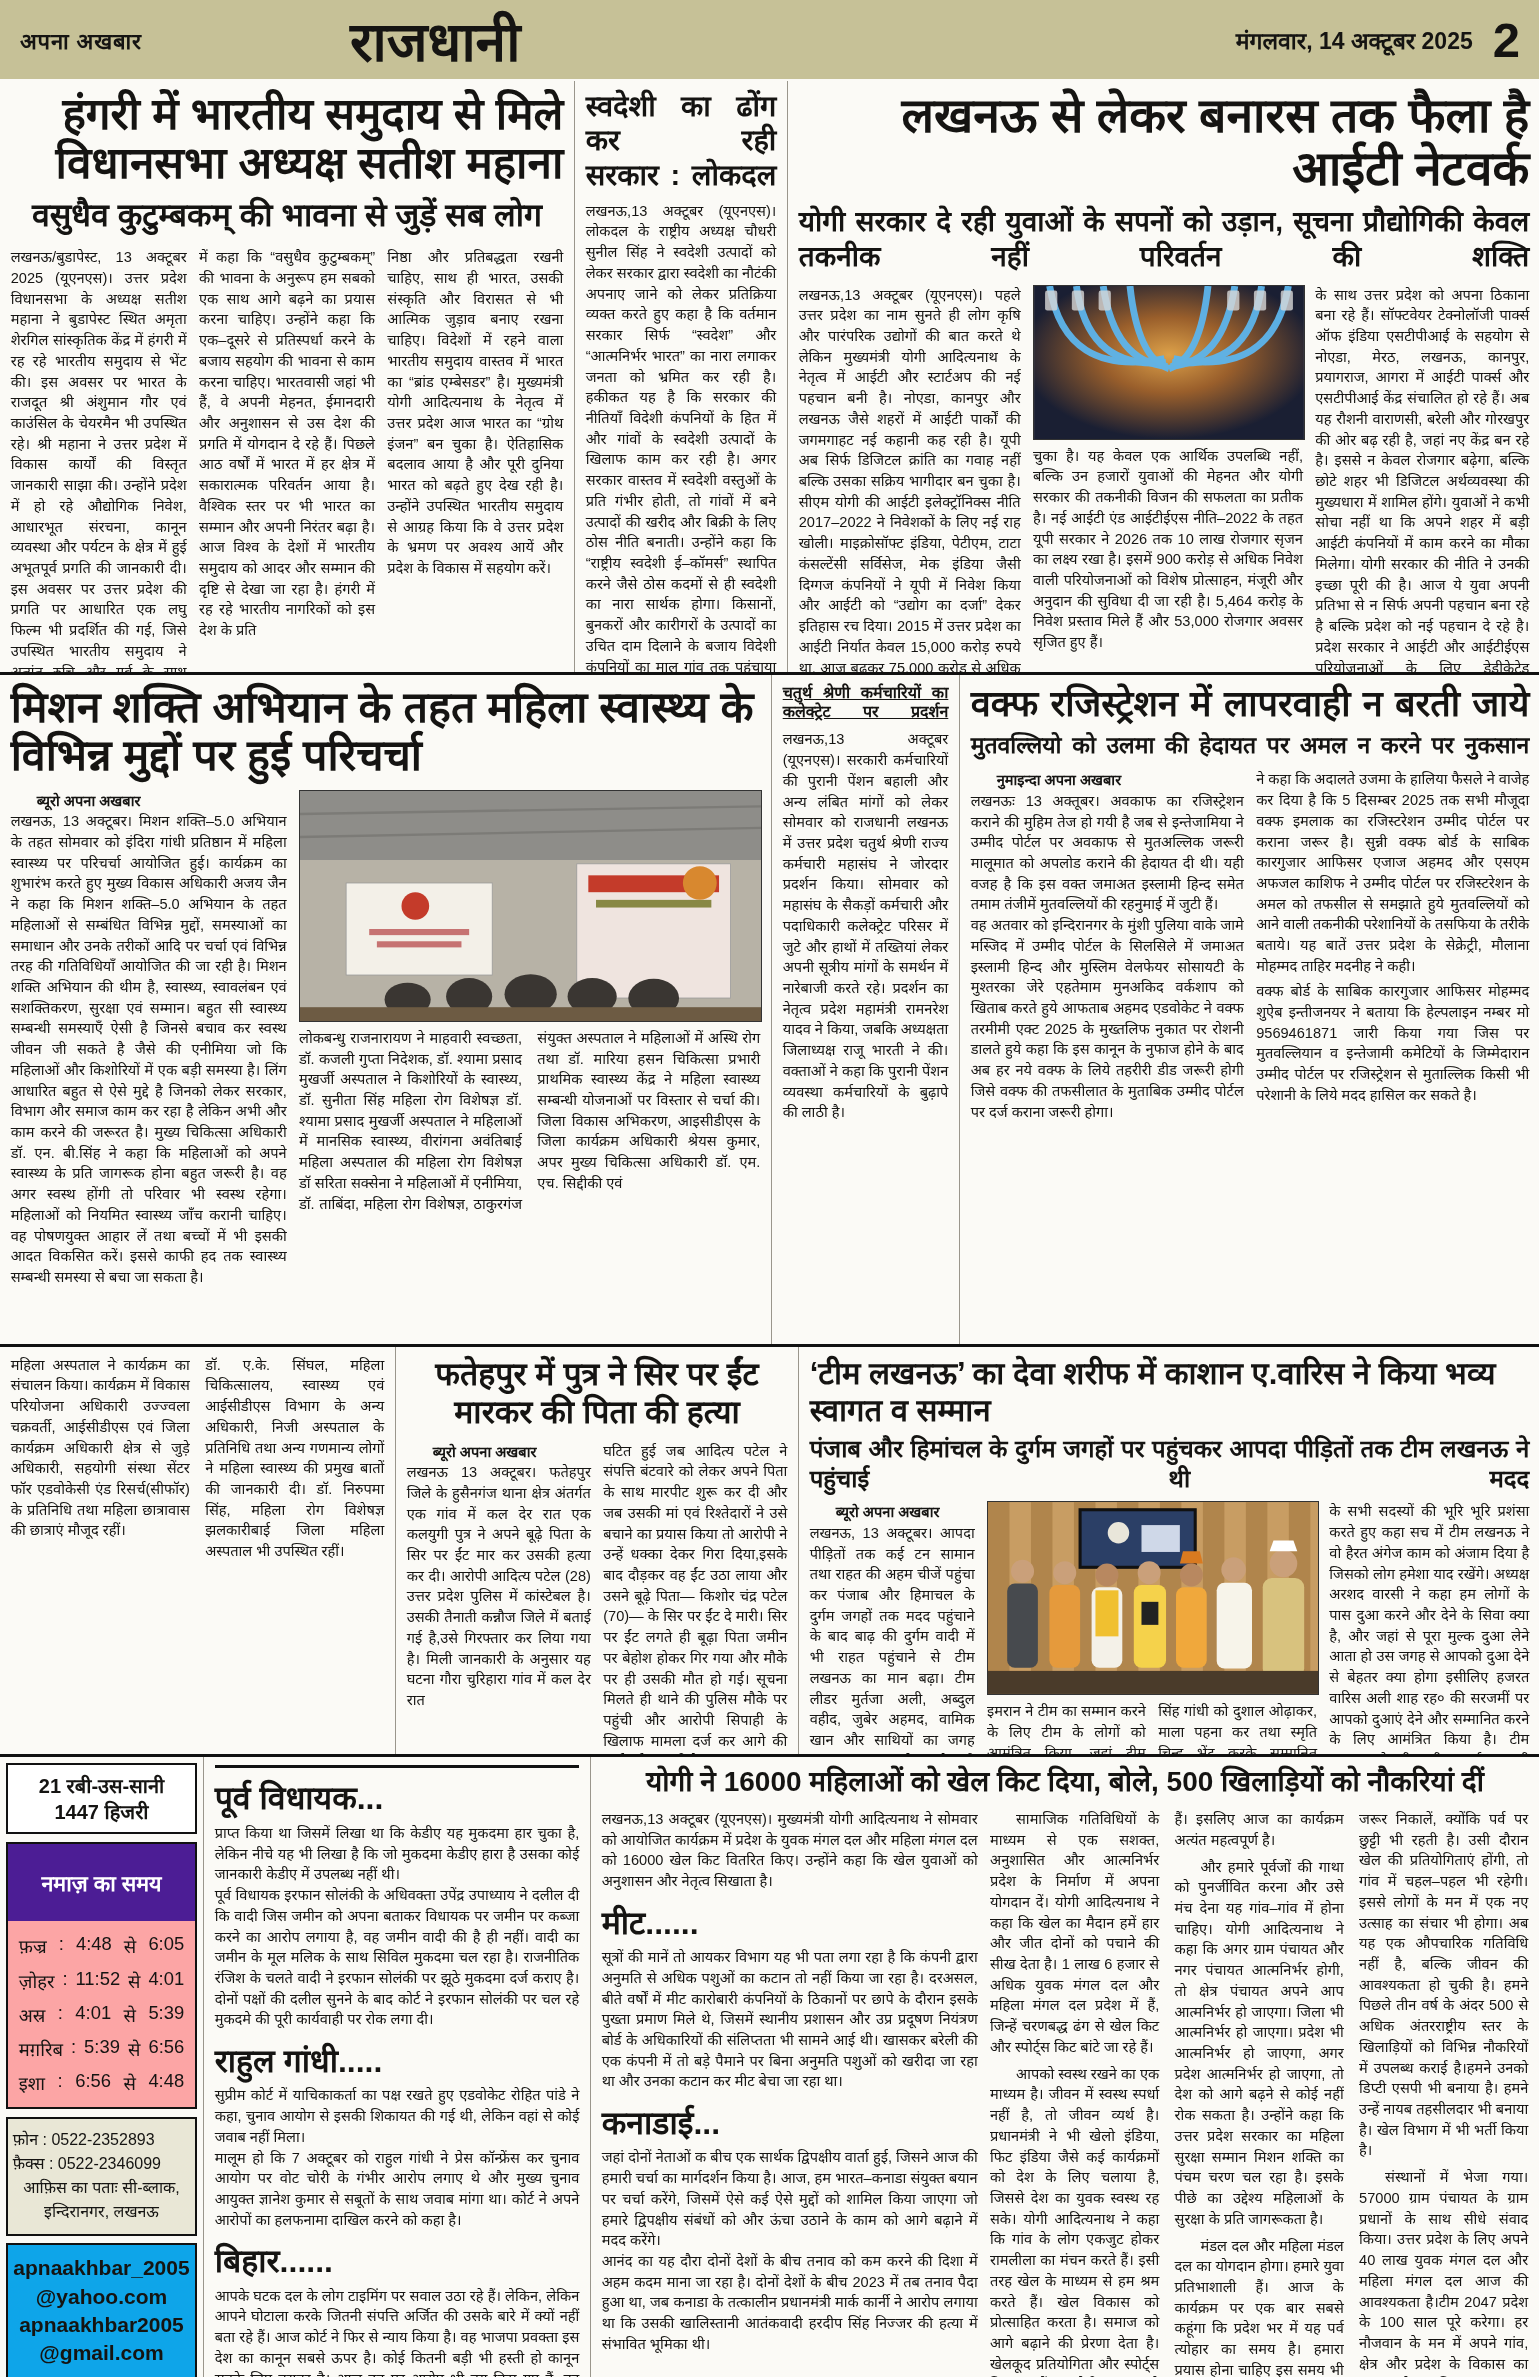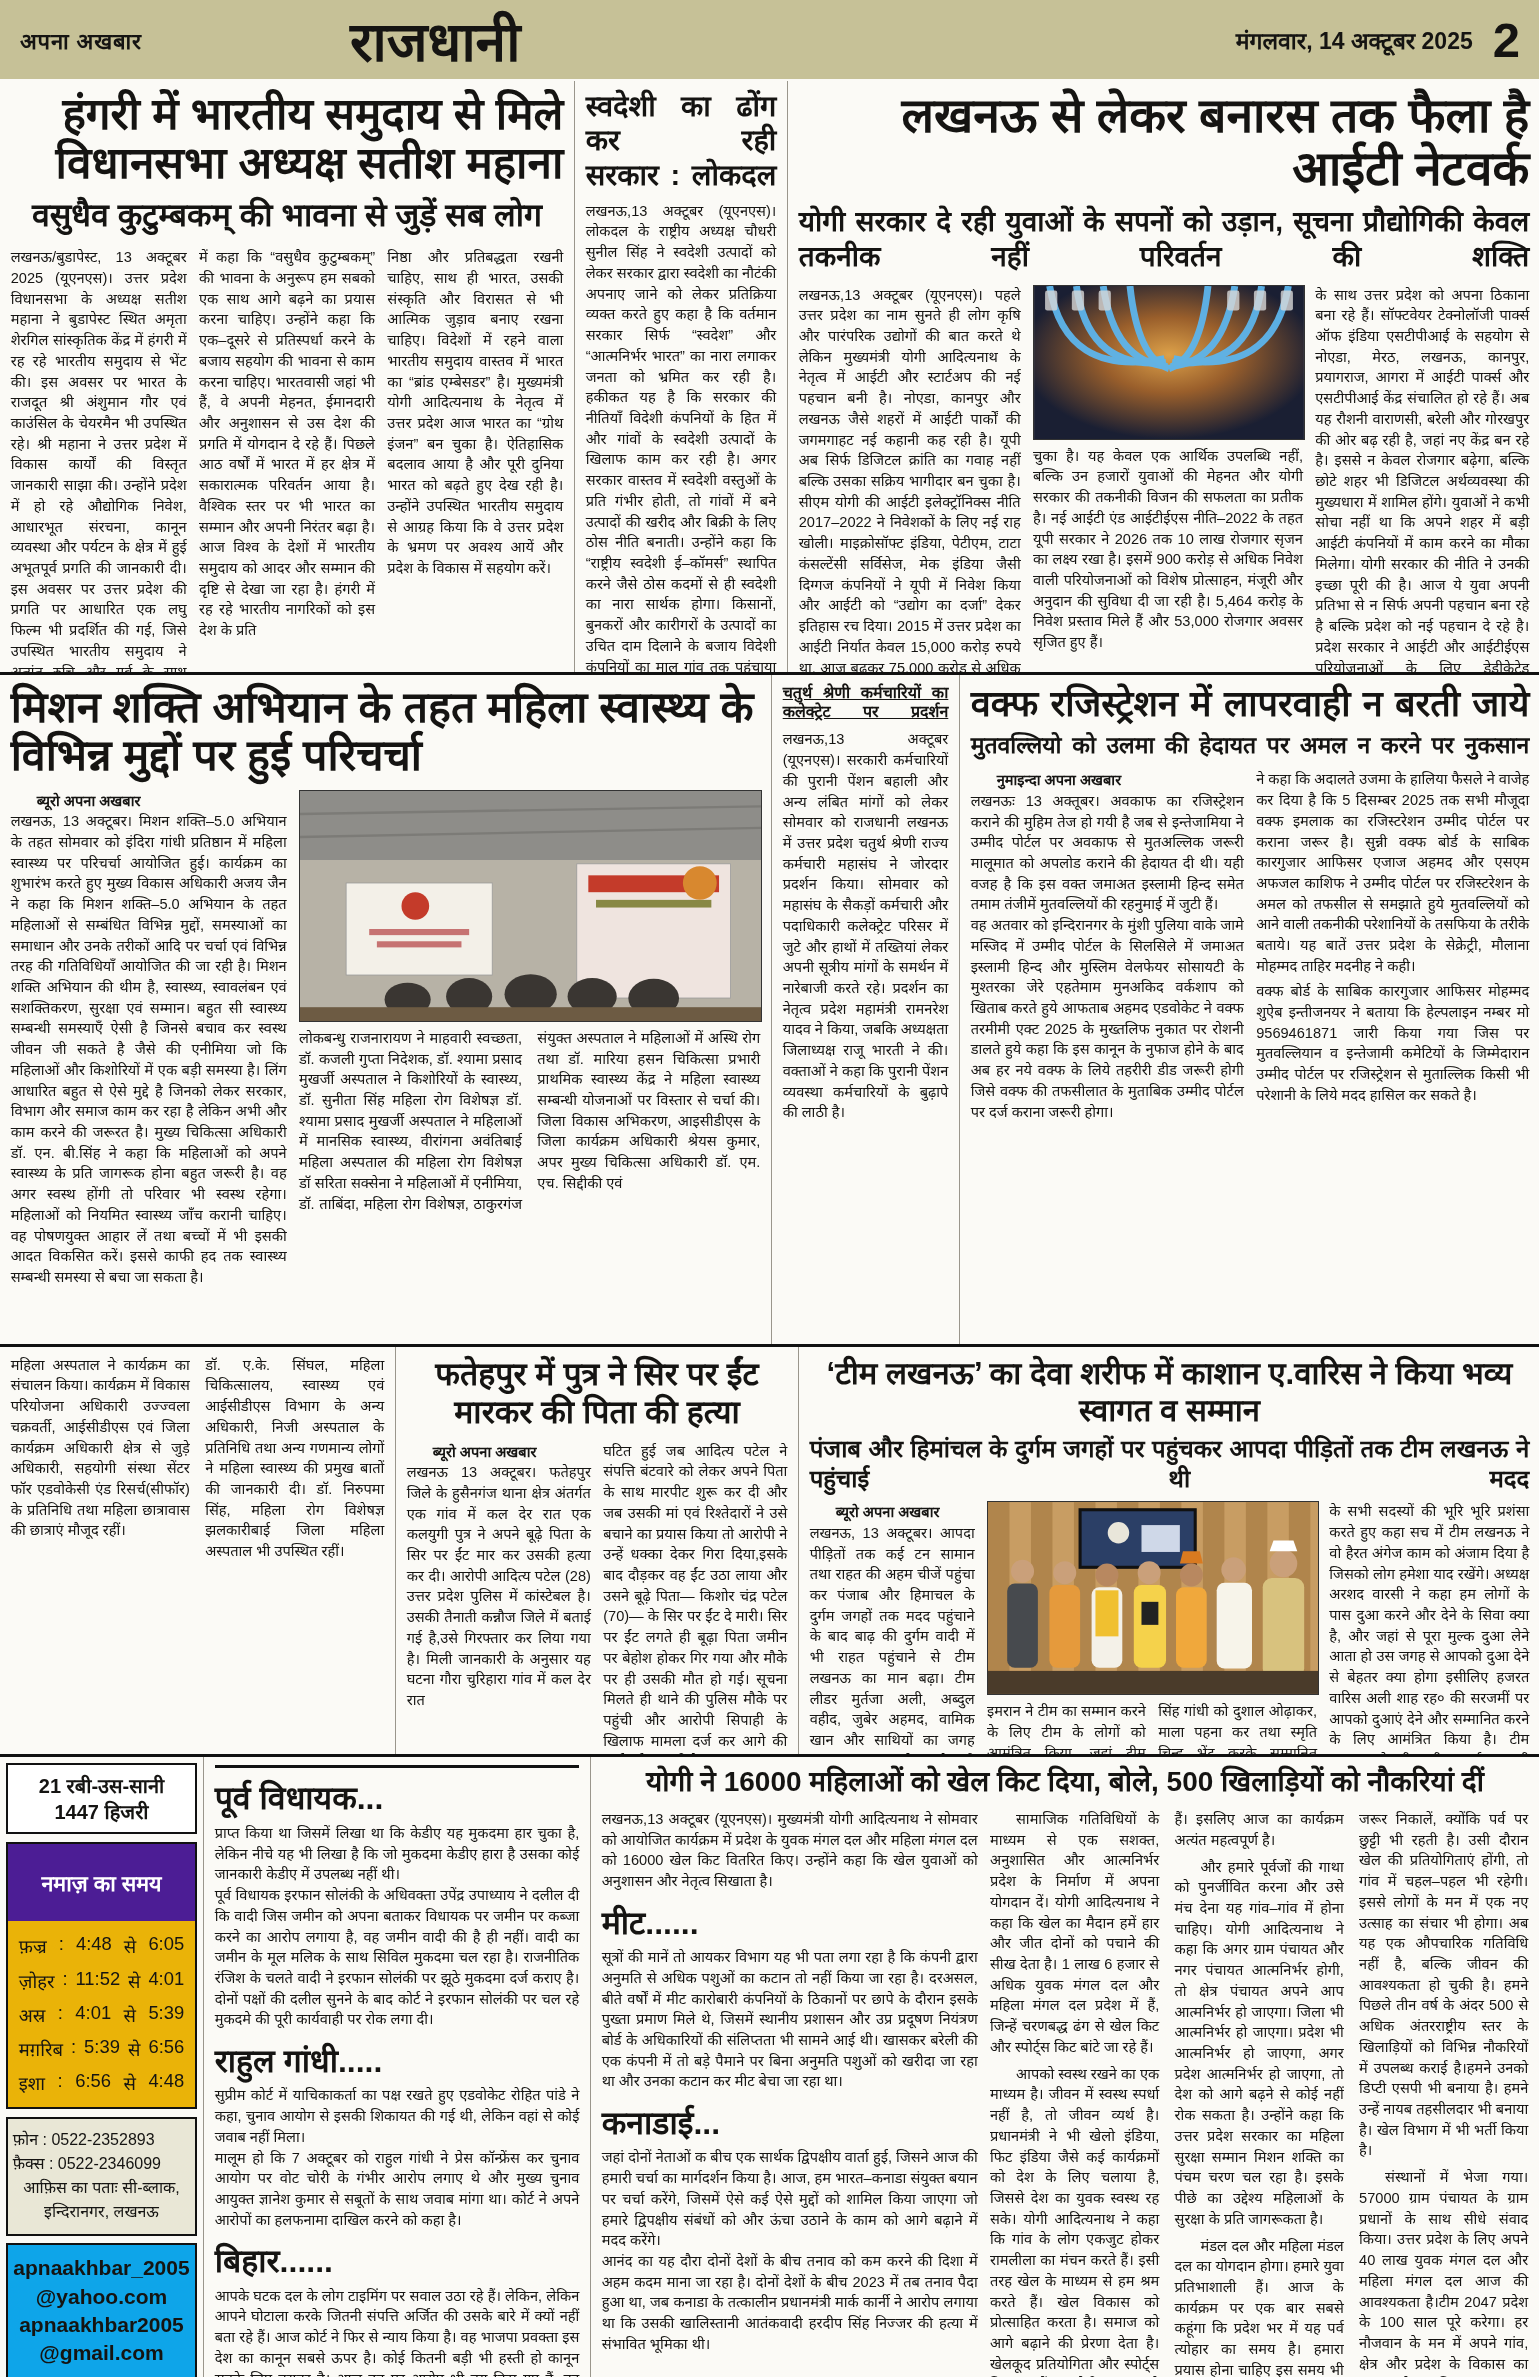--- a/index.html
+++ b/index.html
@@ -27,21 +27,21 @@
   .cols2{column-count:2;column-gap:15.3px;}
   .cols3{column-count:3;column-gap:15.3px;}
   .row{display:flex;gap:12.3px;}
   .rule-heavy{border-top:3.8px solid #111;}
   .conthead{font-weight:bold;font-size:32px;margin:7.7px 0 4.6px 0;}
   
   .sidebar{display:flex;flex-direction:column;gap:7.7px;padding:6.1px;box-sizing:border-box;}
   .sbox{border:2.3px solid #111;background:#fff;text-align:center;box-sizing:border-box;}
   .hijri{font-size:20px;font-weight:bold;padding:7.7px 3.1px;line-height:1.3;}
   .namaz-head{background:#4c1d95;color:#fff;font-weight:bold;font-size:21.5px;padding:24px 0;}
-  .namaz-body{background:#eab308;padding:7.7px 9.2px;}
+  .namaz-body{background:#fca5a5;padding:7.7px 9.2px;}
   .namaz-row{display:flex;justify-content:space-between;font-size:18.4px;padding:4.6px 1.5px;}
   .pub{background:#e9e7d6;font-size:16px;line-height:1.5;padding:9.2px 4.6px;}
   .pub .ln{display:block;}
   .mail{background:#0ea5e9;font-weight:bold;font-size:21px;line-height:1.35;padding:9.2px 3.1px;font-family:"Liberation Sans",sans-serif;}
   .note{background:#e9e7d6;font-size:16px;line-height:1.45;text-align:justify;padding:7.7px 7.7px;}
   
   .photo{display:block;border:1.5px solid #333;background:#777;}
 </style>
 </head>
 <body>
@@ -190,21 +190,21 @@
       <div class="row" style="margin-top:9.2px;">
         <div style="flex:1;">
           <div class="byline">ब्यूरो अपना अखबार</div>
           <div class="body">लखनऊ 13 अक्टूबर। फतेहपुर जिले के हुसैनगंज थाना क्षेत्र अंतर्गत एक गांव में कल देर रात एक कलयुगी पुत्र ने अपने बूढ़े पिता के सिर पर ईंट मार कर उसकी हत्या कर दी। आरोपी आदित्य पटेल (28) उत्तर प्रदेश पुलिस में कांस्टेबल है। उसकी तैनाती कन्नौज जिले में बताई गई है,उसे गिरफ्तार कर लिया गया है। मिली जानकारी के अनुसार यह घटना गौरा चुरिहारा गांव में कल देर रात</div>
         </div>
         <div class="body" style="flex:1;">घटित हुई जब आदित्य पटेल ने संपत्ति बंटवारे को लेकर अपने पिता के साथ मारपीट शुरू कर दी और जब उसकी मां एवं रिश्तेदारों ने उसे बचाने का प्रयास किया तो आरोपी ने उन्हें धक्का देकर गिरा दिया,इसके बाद दौड़कर वह ईंट उठा लाया और उसने बूढ़े पिता— किशोर चंद्र पटेल (70)— के सिर पर ईंट दे मारी। सिर पर ईंट लगते ही बूढ़ा पिता जमीन पर बेहोश होकर गिर गया और मौके पर ही उसकी मौत हो गई। सूचना मिलते ही थाने की पुलिस मौके पर पहुंची और आरोपी सिपाही के खिलाफ मामला दर्ज कर आगे की कार्रवाई कर रही है।</div>
       </div>
     </div>
 
     <div class="cell vline">
-      <div class="h-md" style="text-align:center;font-size:31px;">‘टीम लखनऊ’ का देवा शरीफ में काशान ए.वारिस ने किया भव्य स्वागत व सम्मान</div>
+      <div class="h-md" style="font-size:31px;">‘टीम लखनऊ’ का देवा शरीफ में काशान ए.वारिस ने किया भव्य स्वागत व सम्मान</div>
       <div class="sub jl" style="font-size:24px;margin-top:4.6px;">पंजाब और हिमांचल के दुर्गम जगहों पर पहुंचकर आपदा पीड़ितों तक टीम लखनऊ ने पहुंचाई थी मदद</div>
       <div class="row" style="margin-top:7.7px;">
         <div style="width:165px;">
           <div class="byline">ब्यूरो अपना अखबार</div>
           <div class="body">लखनऊ, 13 अक्टूबर। आपदा पीड़ितों तक कई टन सामान तथा राहत की अहम चीजें पहुंचा कर पंजाब और हिमाचल के दुर्गम जगहों तक मदद पहुंचाने के बाद बाढ़ की दुर्गम वादी में भी राहत पहुंचाने से टीम लखनऊ का मान बढ़ा। टीम लीडर मुर्तजा अली, अब्दुल वहीद, जुबेर अहमद, वामिक खान और साथियों का जगह जगह इस्तकबाल हो रहा है।उसी सिलसिले में देवा शरीफ के काशान ए.वारिस में अध्यक्ष अरशद वारसी व मोहम्मद</div>
         </div>
         <div style="width:330px;">
           <svg class="photo" width="330" height="192" viewBox="0 0 430 250">
             <rect width="430" height="250" fill="#c89d63"></rect>
             <g fill="#b0854c">

